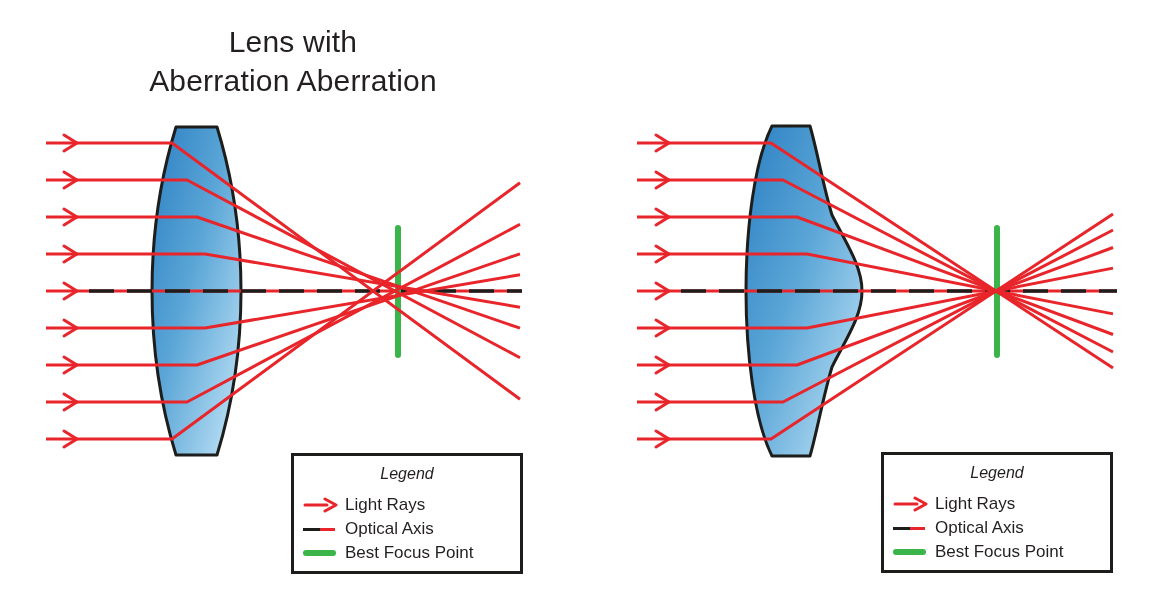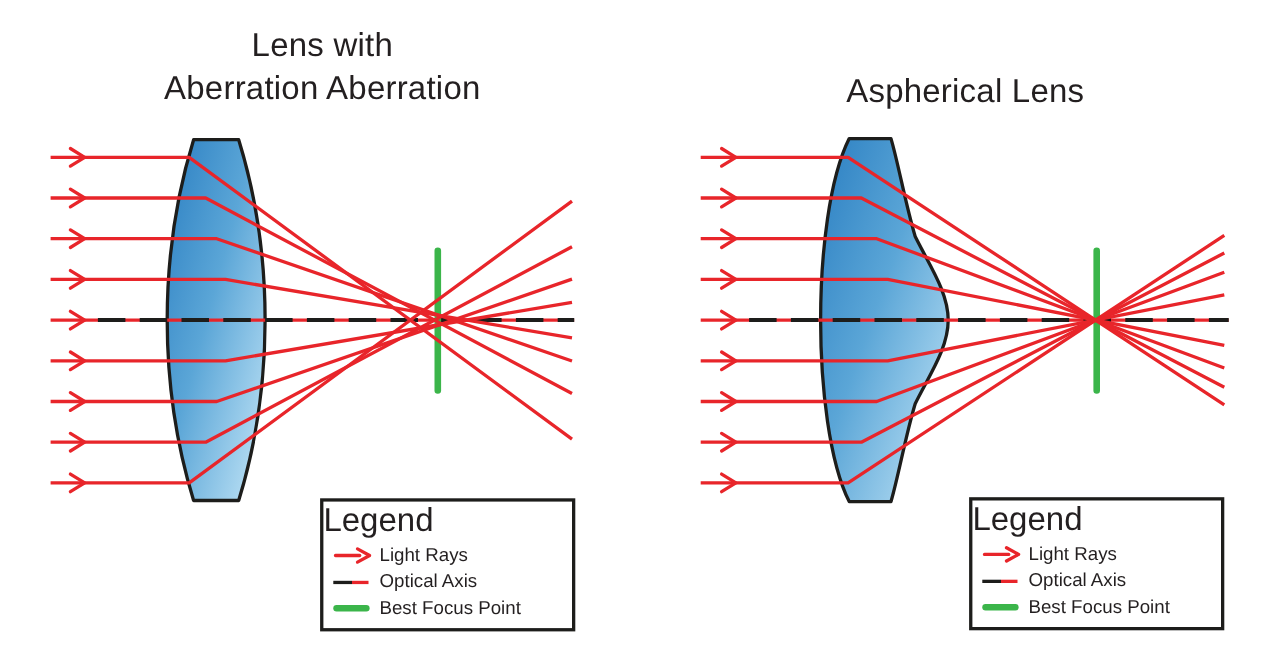--- a/index.html
+++ b/index.html
@@ -12,21 +12,21 @@
   #diagram-svg{position:absolute;left:0;top:0;}
   .panel-title{position:absolute;text-align:center;font-size:30px;line-height:39px;
     color:var(--text);letter-spacing:0.2px;}
   .panel-title span{display:block;}
   #title-left{left:118px;top:22px;width:350px;}
   #title-right{left:700px;top:64px;width:355px;}
   .legend{position:absolute;width:232px;height:121px;border:3px solid var(--black);
     background:var(--bg);}
   #legend-left{left:291px;top:453px;}
   #legend-right{left:881px;top:452px;}
-  .legend-title{text-align:left;font-size:30px;line-height:28px;margin-top:4px;}
+  .legend-title{text-align:center;font-size:16px;line-height:28px;margin-top:4px;font-style:italic;}
   .legend-rows{margin-top:5px;}
   .legend-row{display:flex;align-items:center;height:24px;padding-left:9px;text-align:right;}
   .sample{width:42px;display:flex;align-items:center;}
   .legend-label{font-size:17px;line-height:18px;}
   .red-stroke{stroke:var(--red);stroke-width:3;stroke-linecap:round;stroke-linejoin:round;}
   .dash-black{display:inline-block;width:17px;height:3px;background:var(--black);}
   .dash-red{display:inline-block;width:15px;height:3px;background:var(--red);}
   .green-bar{display:inline-block;width:33px;height:6px;border-radius:3px;background:var(--green);}
 </style>
 </head>
@@ -88,23 +88,20 @@
         <polyline points="637,328 807,328 1113,268.1" fill="none" stroke="#E8252A" stroke-width="3" stroke-linejoin="round"></polyline>
         <path d="M 656 320 L 669 328 L 656 336" fill="none" stroke="#E8252A" stroke-width="3" stroke-linecap="round" stroke-linejoin="round"></path>
       </g>
     </svg>
 
   <div class="panel-title" id="title-left">
     <span>Lens with</span>
     <span>Aberration Aberration</span>
   </div>
 
-  <div class="panel-title" id="title-right">
-    <span>Aspherical Lens</span>
-  </div>
 
   <div class="legend" id="legend-left">
     <div class="legend-title">Legend</div>
     <div class="legend-rows">
       <div class="legend-row">
         <span class="sample">
           <svg width="36" height="16" viewBox="0 0 36 16">
             <line class="red-stroke" x1="2" y1="8" x2="24" y2="8"></line>
             <path class="red-stroke" d="M 22 2 L 33 8 L 22 14" fill="none"></path>
           </svg>

